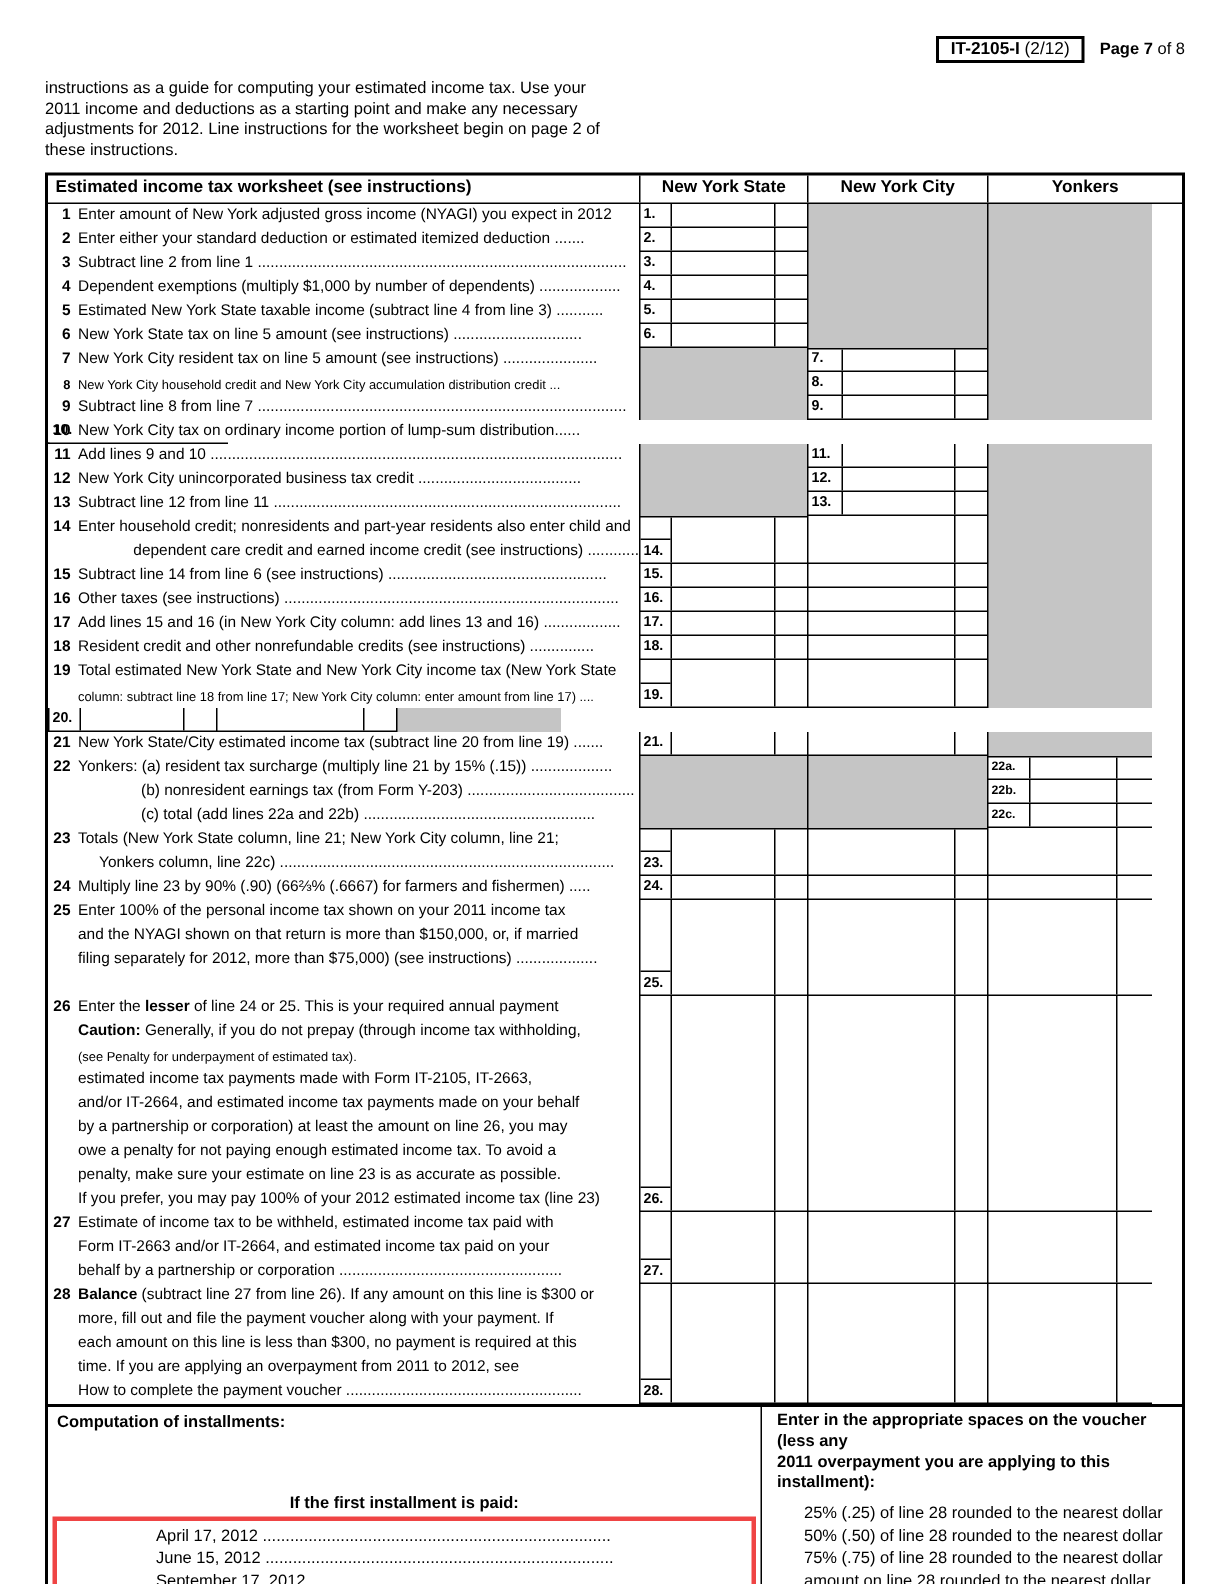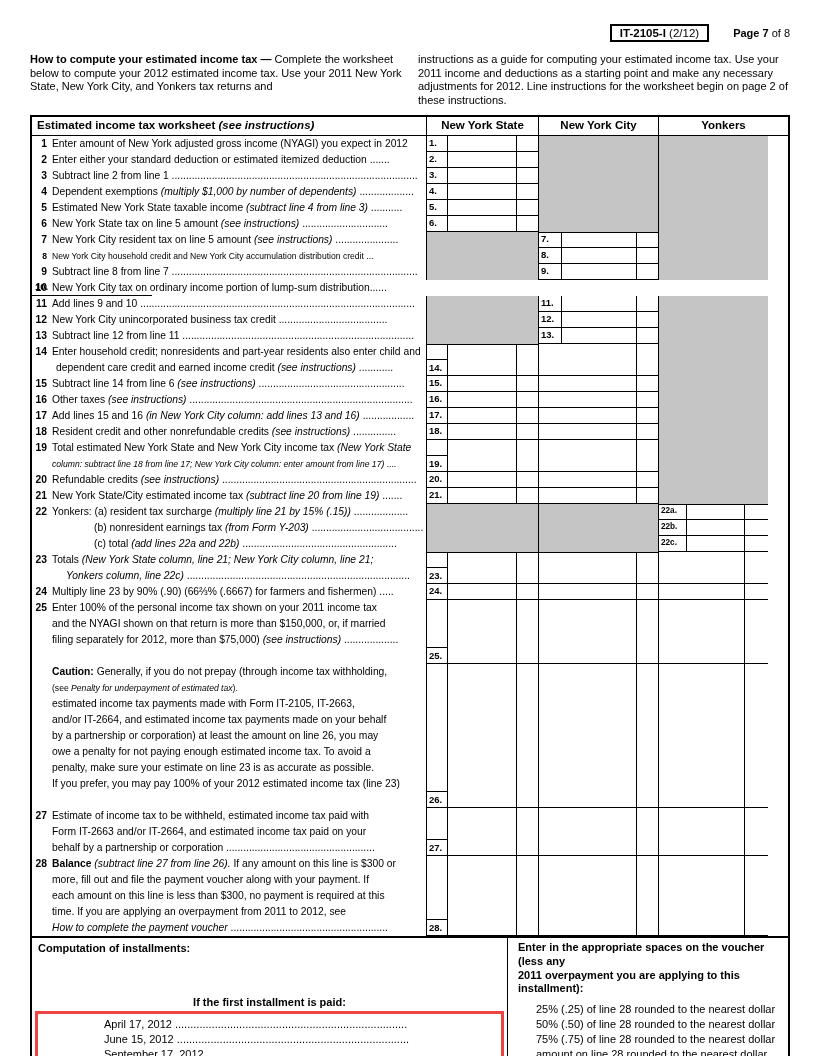--- a/index.html
+++ b/index.html
@@ -5,21 +5,21 @@
   * { box-sizing: border-box; margin: 0; padding: 0; }
   html, body { background: #fff; }
   body {
     width: 816px; height: 1056px;
     font-family: "Liberation Sans", sans-serif;
     color: #000; overflow: hidden;
   }
   .page { padding: 22px 26px 0 30px; }
 
   
-  .hdr { display: flex; justify-content: flex-end; align-items: center; gap: 24px; height: 22px; text-align: right; }
+  .hdr { display: flex; justify-content: flex-end; align-items: center; gap: 10px; height: 22px; text-align: right; }
   .hdr-box { border: 2px solid #000; padding: 1px 8px; font-size: 11.5px; }
   .hdr-box b { font-weight: bold; }
   .hdr-page { font-size: 11px; }
 
   
   .intro { display: flex; gap: 16px; margin-top: 9px; font-size: 11px; line-height: 13.6px; }
   .intro-col { width: 372px; }
 
   
   .wtable { width: 760px; border: 2px solid #000; margin-top: 8px; }
@@ -27,21 +27,21 @@
   .wh-title { width: 394px; padding: 2px 0 0 5px; }
   .wh-col { text-align: center; padding-top: 2px; border-left: 1px solid #000; }
   .wh-nys { width: 112px; } .wh-nyc { width: 120px; } .wh-yon { width: 130px; }
 
   .wrow { display: flex; }
   .desc { width: 394px; font-size: 10.3px; overflow: hidden; }
   .dline { height: 16px; line-height: 16px; white-space: nowrap; display: flex; overflow: hidden; }
   .dline.sm { font-size: 8.6px; }
   .rnum { flex: none; width: 20px; padding-right: 5px; text-align: right; font-weight: bold; }
   .dtxt { flex: 1; overflow: hidden; }
-  .it { font-style: italic; }
+  .it { }
   .bd { font-weight: bold; }
 
   .zone { flex: none; position: relative; border-left: 1px solid #000; display: flex; }
   .z-nys { width: 112px; --lw: 20px; --cw: 22px; }
   .z-nyc { width: 120px; --lw: 22px; --cw: 22px; }
   .z-yon { width: 110px; --lw: 27px; --cw: 24px; }
   .zone.shade { background: var(--shade, #c5c5c5); }
   .zone.act { background: #fff; border-bottom: 1px solid #000; }
   .zone.topb { border-top: 1px solid #000; }
   .zlabel {
@@ -75,23 +75,20 @@
   <div class="hdr">
     <div class="hdr-box">
       <b>IT-2105-I</b><span> (2/12)</span>
     </div>
     <div class="hdr-page">
       <b>Page 7</b><span> of 8</span>
     </div>
   </div>
 
   <div class="intro">
-    <div class="intro-col">
-      <b>How to compute your estimated income tax — </b><span>Complete the worksheet below to compute your 2012 estimated income tax. Use your 2011 New York State, New York City, and Yonkers tax returns and</span>
-    </div>
     <div class="intro-col">instructions as a guide for computing your estimated income tax. Use your 2011 income and deductions as a starting point and make any necessary adjustments for 2012. Line instructions for the worksheet begin on page 2 of these instructions.</div>
   </div>
 
   <div class="wtable">
     <div class="whead">
       <div class="wh-title">
         <span>Estimated income tax worksheet </span><span class="it">(see instructions)</span>
       </div>
       <div class="wh-col wh-nys">New York State</div>
       <div class="wh-col wh-nyc">New York City</div>
@@ -320,21 +317,21 @@
           <div class="zone z-yon shade"></div>
         </div>
         <div class="wrow" style="height: 32px;">
           <div class="desc">
             <div class="dline">
               <span class="rnum">14</span>
               <span class="dtxt"><span>Enter household credit; nonresidents and part-year residents also enter child and</span></span>
             </div>
             <div class="dline">
               <span class="rnum"></span>
-              <span class="dtxt" style="padding-left: 4px;"><span>dependent care credit and earned income credit </span><span class="it">(see instructions)</span><span> ............</span></span>
+              <span class="dtxt" style="padding-left: 4px; text-align: right;"><span>dependent care credit and earned income credit </span><span class="it">(see instructions)</span><span> ............</span></span>
             </div>
           </div>
           <div class="zone z-nys act topb">
             <div class="zlabel topline">14.</div>
             <div class="zfield labeled">
               <div class="dollars"></div>
               <div class="cents"></div>
             </div>
           </div>
           <div class="zone z-nyc act">
@@ -453,26 +450,20 @@
           </div>
           <div class="zone z-nyc act">
             <div class="zfield">
               <div class="dollars"></div>
               <div class="cents"></div>
             </div>
           </div>
           <div class="zone z-yon shade"></div>
         </div>
         <div class="wrow" style="height: 16px;">
-          <div class="desc">
-            <div class="dline">
-              <span class="rnum">20</span>
-              <span class="dtxt"><span>Refundable credits </span><span class="it">(see instructions)</span><span> ....................................................................</span></span>
-            </div>
-          </div>
           <div class="zone z-nys act">
             <div class="zlabel">20.</div>
             <div class="zfield labeled">
               <div class="dollars"></div>
               <div class="cents"></div>
             </div>
           </div>
           <div class="zone z-nyc act">
             <div class="zfield">
               <div class="dollars"></div>
@@ -642,20 +633,24 @@
           </div>
           <div class="zone z-yon act">
             <div class="zfield">
               <div class="dollars"></div>
               <div class="cents"></div>
             </div>
           </div>
         </div>
         <div class="wrow" style="height: 144px;">
           <div class="desc">
+            <div class="dline">
+              <span class="rnum">26</span>
+              <span class="dtxt"><span>Enter the </span><span class="bd">lesser</span><span> of line 24 or 25. This is your required annual payment</span></span>
+            </div>
             <div class="dline">
               <span class="rnum"></span>
               <span class="dtxt"><span class="bd">Caution:</span><span> Generally, if you do not prepay (through income tax withholding,</span></span>
             </div>
             <div class="dline sm">
               <span class="rnum"></span>
               <span class="dtxt"><span>(see </span><span class="it">Penalty for underpayment of estimated tax</span><span>).</span></span>
             </div>
             <div class="dline">
               <span class="rnum"></span>

